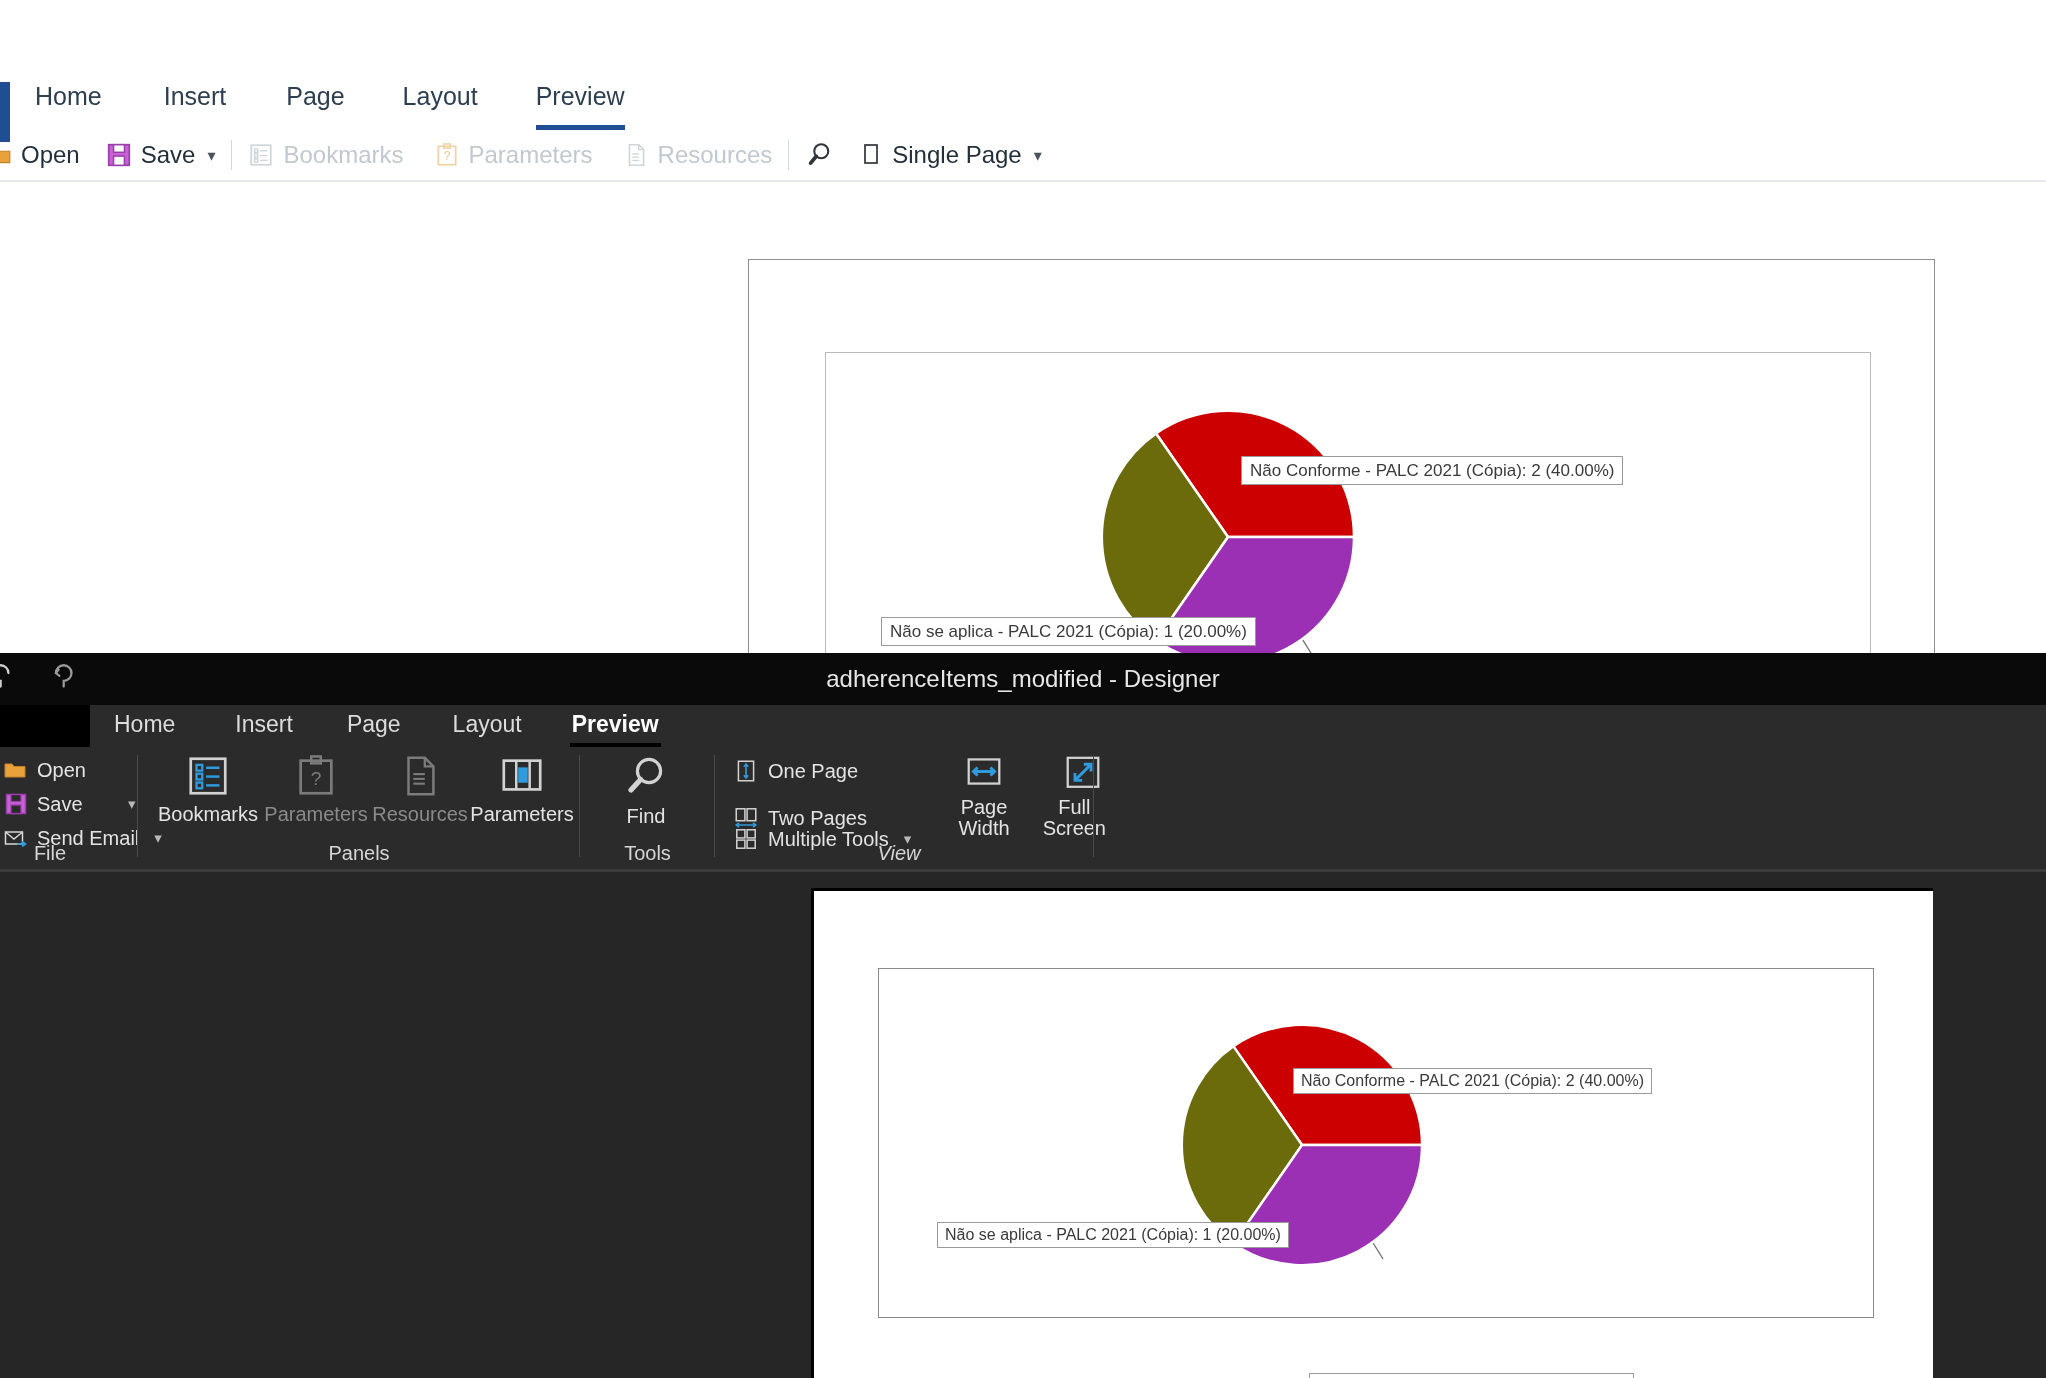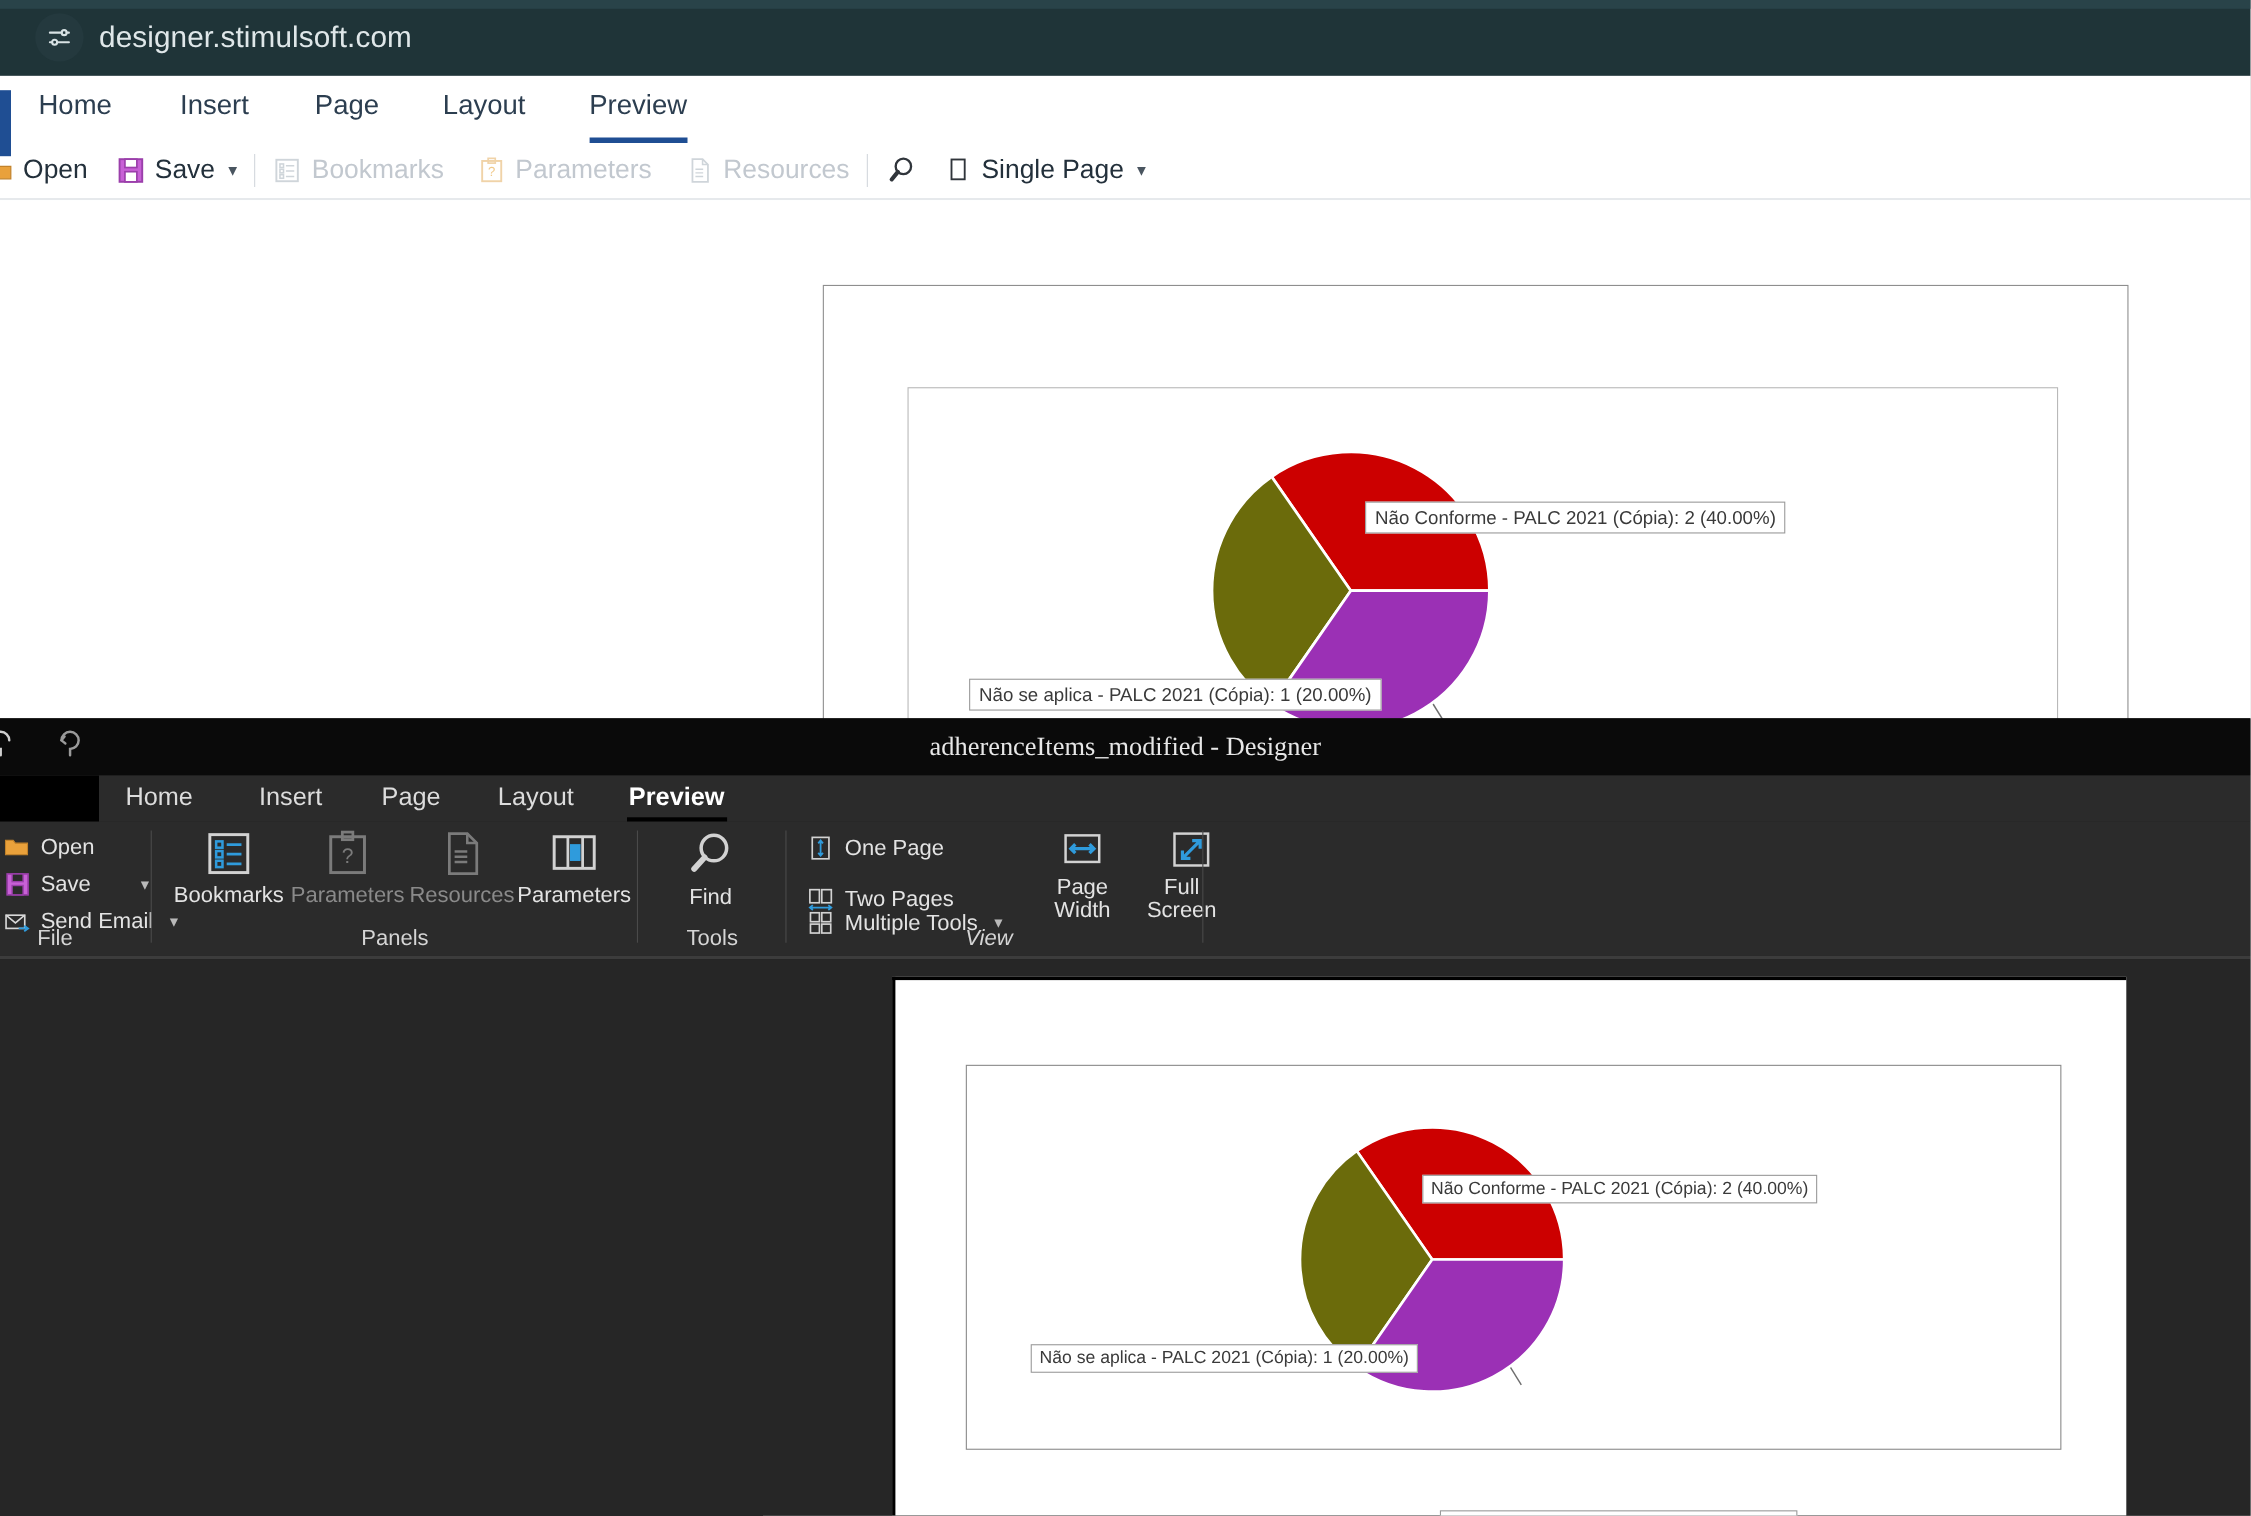--- a/index.html
+++ b/index.html
@@ -97,21 +97,21 @@
   .desk-app {
     position: absolute; left: 0; top: 653px; width: 2046px; height: 725px;
     background: #1e1e1e;
   }
   .desk-titlebar {
     position: absolute; left: 0; top: 0; width: 2046px; height: 52px;
     background: #0a0a0a;
     display: flex; align-items: center; justify-content: center;
   }
   .desk-title-text {
-    font-size: 24px; color: #e7e7e7; font-family: Liberation Serif, serif;
+    font-size: 24px; color: #e7e7e7; font-family: Liberation Sans, sans-serif;
   }
   .qat {
     position: absolute; left: 0; top: 8px; display: flex; align-items: center; gap: 22px;
   }
   .desk-tabstrip {
     position: absolute; left: 0; top: 52px; width: 2046px; height: 42px;
     background: #2b2b2b;
     display: flex; align-items: flex-end;
   }
   .desk-tab-square {
@@ -185,36 +185,20 @@
     font-family: "Liberation Sans", sans-serif;
     line-height: 1;
     box-sizing: border-box;
   }
 </style>
 </head>
 <body>
 
 <div id="root">
 
-  <div class="browser-chrome">
-    <div class="browser-chrome-top"></div>
-    <div class="url-pill">
-      <span class="site-icon">
-        <svg width="26" height="26" viewBox="0 0 24 24" fill="none" stroke="#d8e2e4" stroke-width="1.7" stroke-linecap="round">
-          <line x1="4" y1="8" x2="14" y2="8"></line>
-          <line x1="18" y1="8" x2="20" y2="8"></line>
-          <circle cx="16" cy="8" r="2.1"></circle>
-          <line x1="10" y1="16" x2="20" y2="16"></line>
-          <line x1="4" y1="16" x2="6" y2="16"></line>
-          <circle cx="8" cy="16" r="2.1"></circle>
-        </svg>
-      </span>
-      <span class="url-text">designer.stimulsoft.com</span>
-    </div>
-  </div>
 
   <div class="web-app">
     <div class="web-accent"></div>
 
     <div class="web-tabs">
       <div class="web-tab" style="margin-left:35px;">
         <span>Home</span>
       </div>
       <div class="web-tab" style="margin-left:62px;">
         <span>Insert</span>

